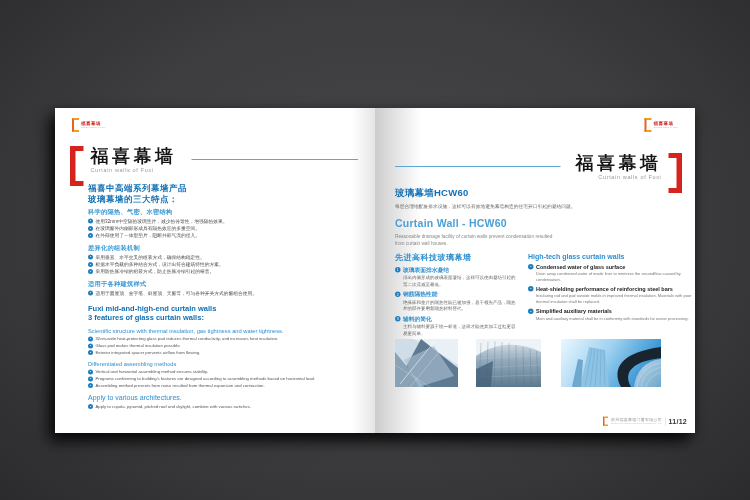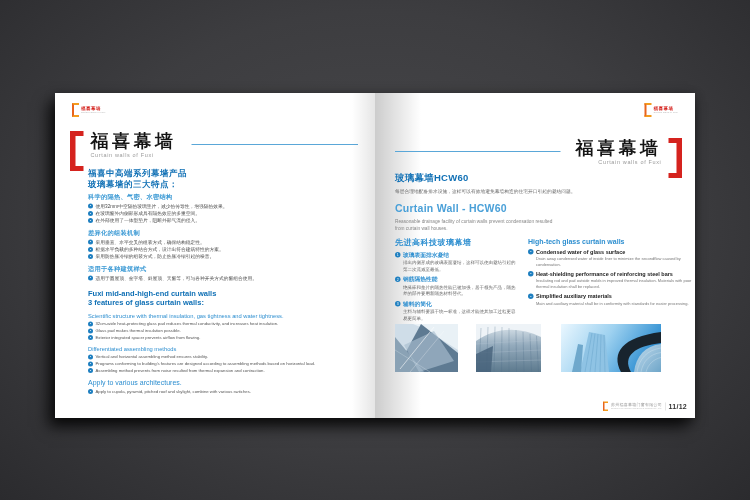--- a/index.html
+++ b/index.html
@@ -2,21 +2,21 @@
 <html><head>
 <meta charset="utf-8">
 <style>
   html,body{margin:0;padding:0;}
   body{
     width:750px;height:500px;overflow:hidden;position:relative;
     background:radial-gradient(ellipse at 50% 45%, #48484b 0%, #3d3d40 55%, #2b2b2e 100%);
     font-family:"Liberation Sans","DejaVu Sans",sans-serif;
   }
   .spread-outer{
-    position:absolute;left:55px;top:93px;width:640px;height:325px;
+    position:absolute;left:55px;top:108px;width:640px;height:325px;
     box-shadow:-7px 9px 14px rgba(0,0,0,.72), 0 3px 10px rgba(0,0,0,.45);
   }
   .spread{
     position:absolute;left:0;top:0;width:1280px;height:650px;
     transform:scale(.5);transform-origin:0 0;background:#fff;display:flex;
   }
   .page{width:640px;height:650px;position:relative;background:#fff;}
   .page-left::after{
     content:"";position:absolute;top:0;bottom:0;right:0;width:46px;
     background:linear-gradient(to right, rgba(0,0,0,0), rgba(0,0,0,.10));pointer-events:none;

